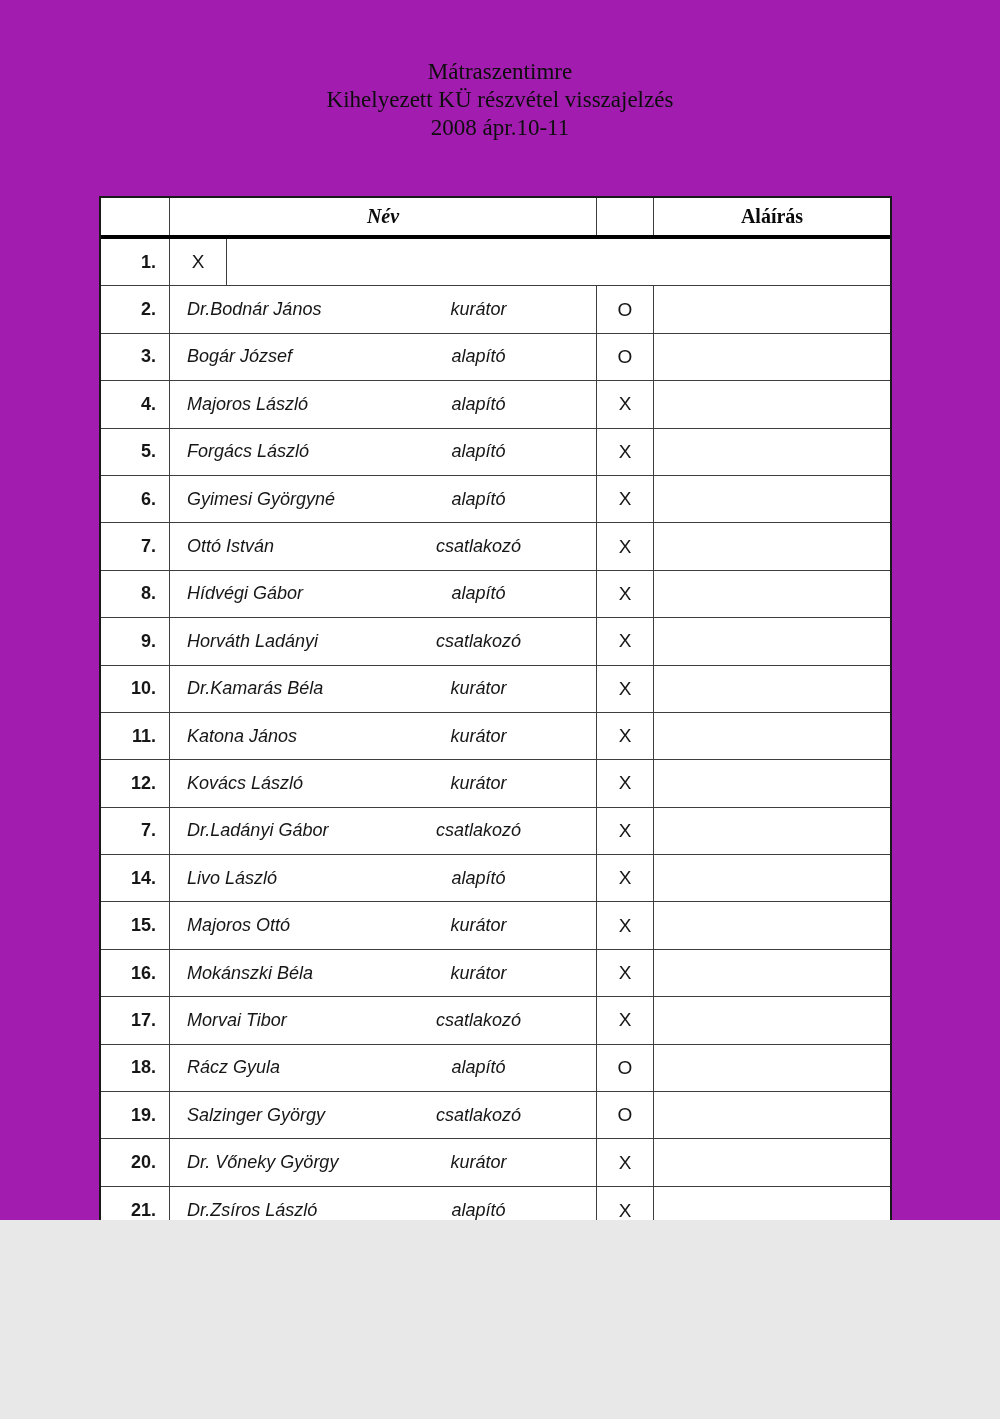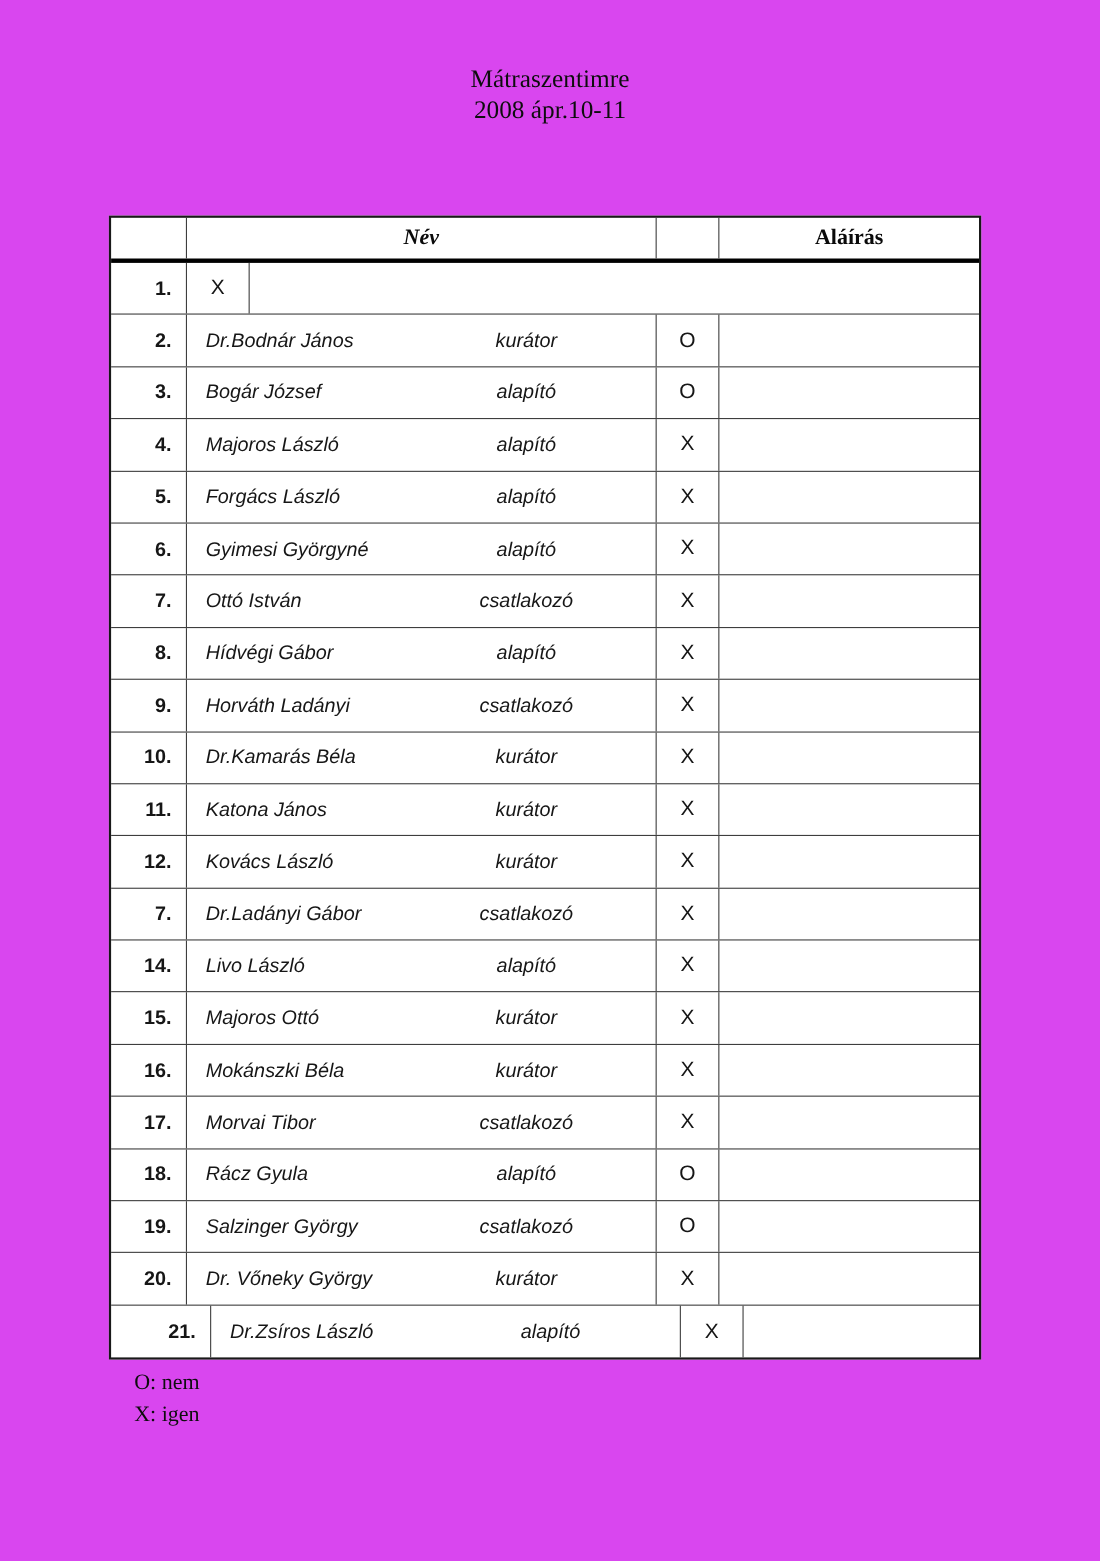--- a/index.html
+++ b/index.html
@@ -1,21 +1,21 @@
 <!DOCTYPE html>
 <html><head>
 <meta charset="utf-8">
 <style>
   * { box-sizing: border-box; margin: 0; padding: 0; }
   html, body { background: #e8e8e8; }
   .page {
     position: relative;
     width: 1000px;
-    height: 1419px;
-    background: #d946ef;
+    height: 1220px;
+    background: #a21caf;
     color: #0a0a0a;
     margin: 0 auto;
     overflow: hidden;
   }
   .title-block {
     position: absolute;
     top: 58px;
     left: 0;
     width: 1000px;
     text-align: center;
@@ -41,21 +41,21 @@
     font-size: 20px;
   }
   .brow {
     display: flex;
     height: 47.4px;
     border-bottom: 1.5px solid #3e3e3e;
     font-family: "Liberation Sans", sans-serif;
     font-size: 18px;
     color: #161616;
   }
-  .brow:last-child { border-bottom: none; padding-left: 22px; }
+  .brow:last-child { border-bottom: none; }
   .c-num {
     width: 69px;
     flex: 0 0 69px;
     border-right: 1.5px solid #3e3e3e;
     display: flex;
     align-items: center;
     justify-content: flex-end;
     padding-right: 13px;
     font-weight: bold;
   }
@@ -100,20 +100,21 @@
     color: #0d0d0d;
   }
 </style>
 </head>
 <body>
 
 <div class="page">
 
   <div class="title-block">
     <div>Mátraszentimre</div>
+    <div>Kihelyezett KÜ részvétel visszajelzés</div>
     <div>2008 ápr.10-11</div>
   </div>
 
   <div class="tbl">
     <div class="hrow">
       <div class="c-num"></div>
       <div class="c-name">Név</div>
       <div class="c-mark"></div>
       <div class="c-sign">Aláírás</div>
     </div>

